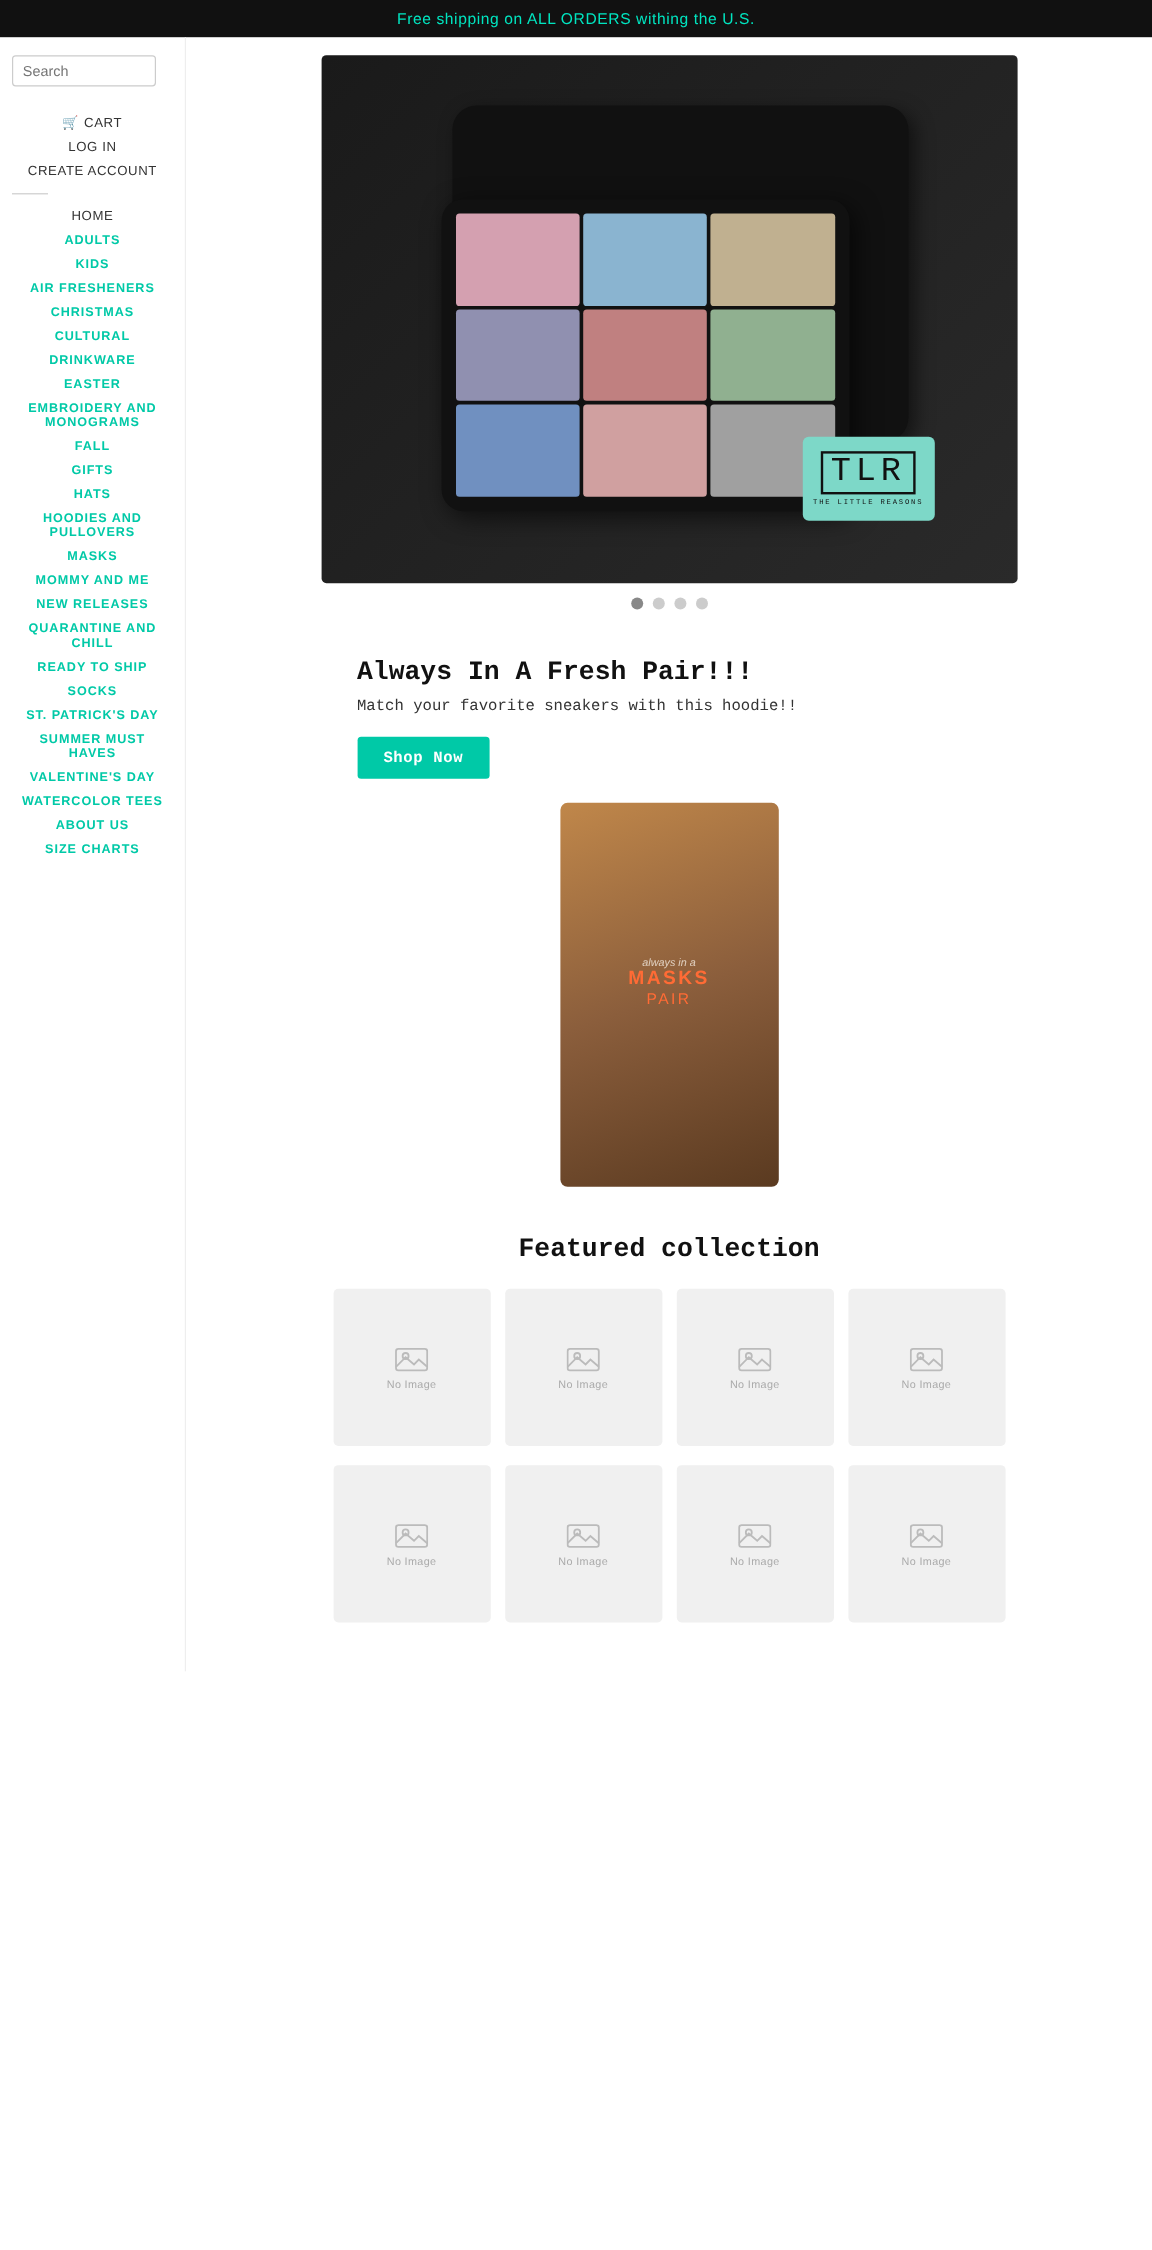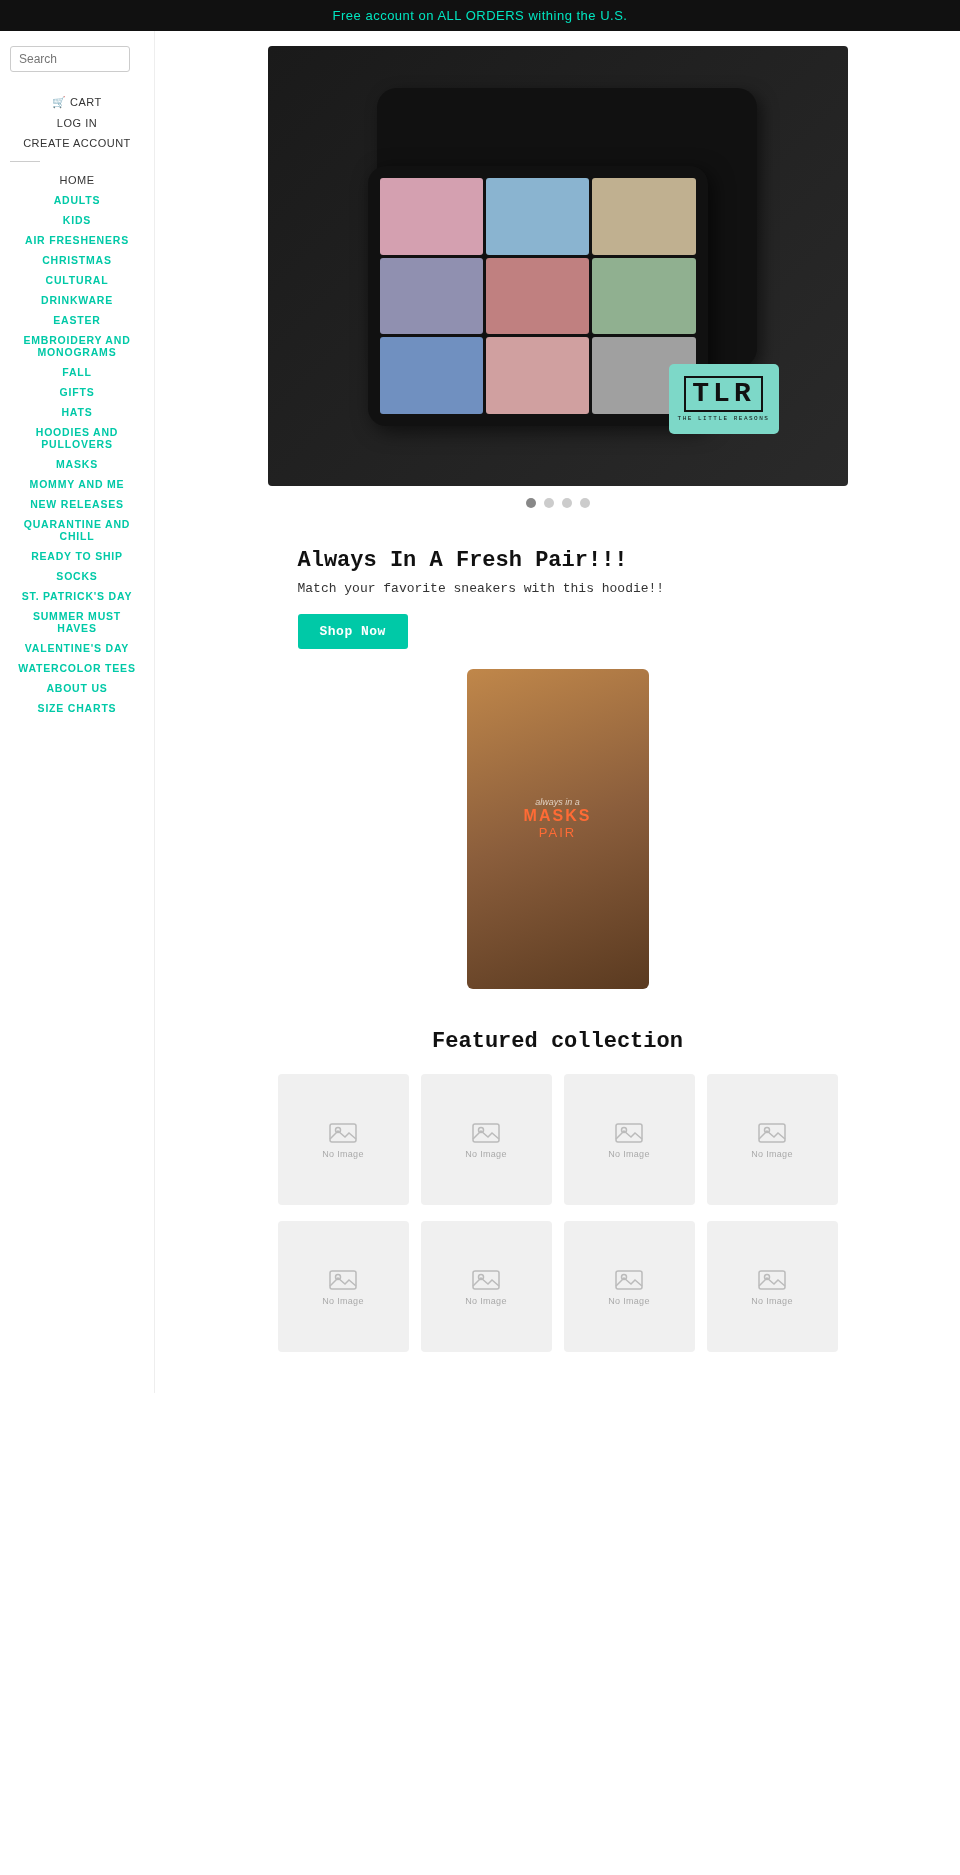--- a/index.html
+++ b/index.html
@@ -162,21 +162,21 @@
       width: 110px;
       height: 70px;
       display: flex;
       flex-direction: column;
       align-items: center;
       justify-content: center;
       font-family: 'Courier New', monospace;
     }
     .tlr-logo-text {
       font-size: 28px;
-      font-weight: bold;
+      font-weight: normal;
       color: #111;
       letter-spacing: 4px;
       border: 2px solid #111;
       padding: 2px 6px;
       line-height: 1;
     }
     .tlr-logo-sub {
       font-size: 6px;
       color: #111;
       letter-spacing: 1.5px;
@@ -303,21 +303,21 @@
     .no-image-label {
       font-size: 9px;
       color: #aaa;
       letter-spacing: 0.3px;
     }
   </style>
 </head>
 <body>
 
 <div class="top-banner">
-  <span>Free account on ALL ORDERS withing the U.S.</span>
+  <span>Free shipping on ALL ORDERS withing the U.S.</span>
 </div>
 
 <div class="layout">
 
   <aside class="sidebar">
     <input class="search-box" type="text" placeholder="Search" style="">
 
     <a class="sidebar-link dark">🛒 Cart</a>
 
     <a class="sidebar-link dark">Log in</a>

